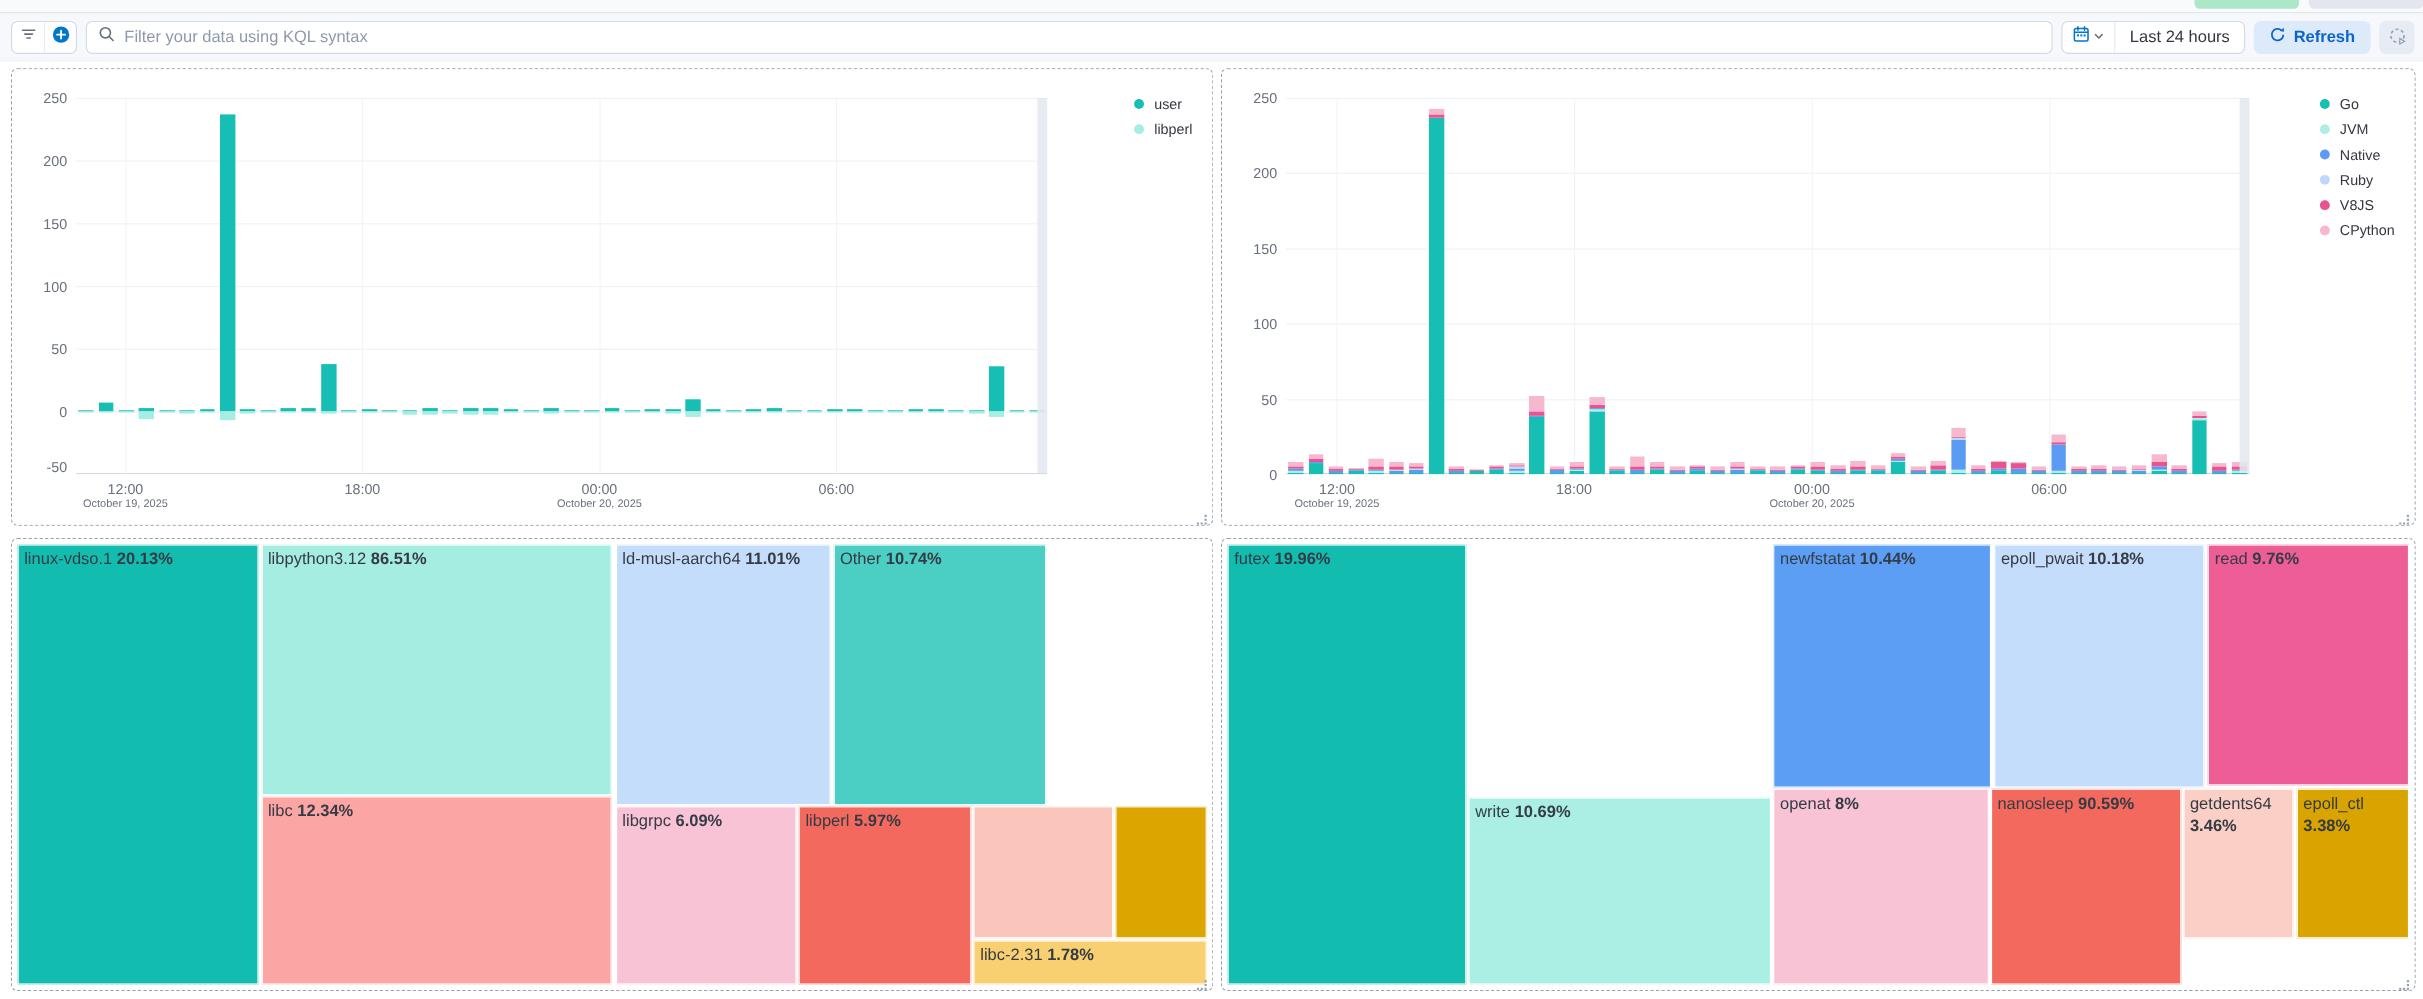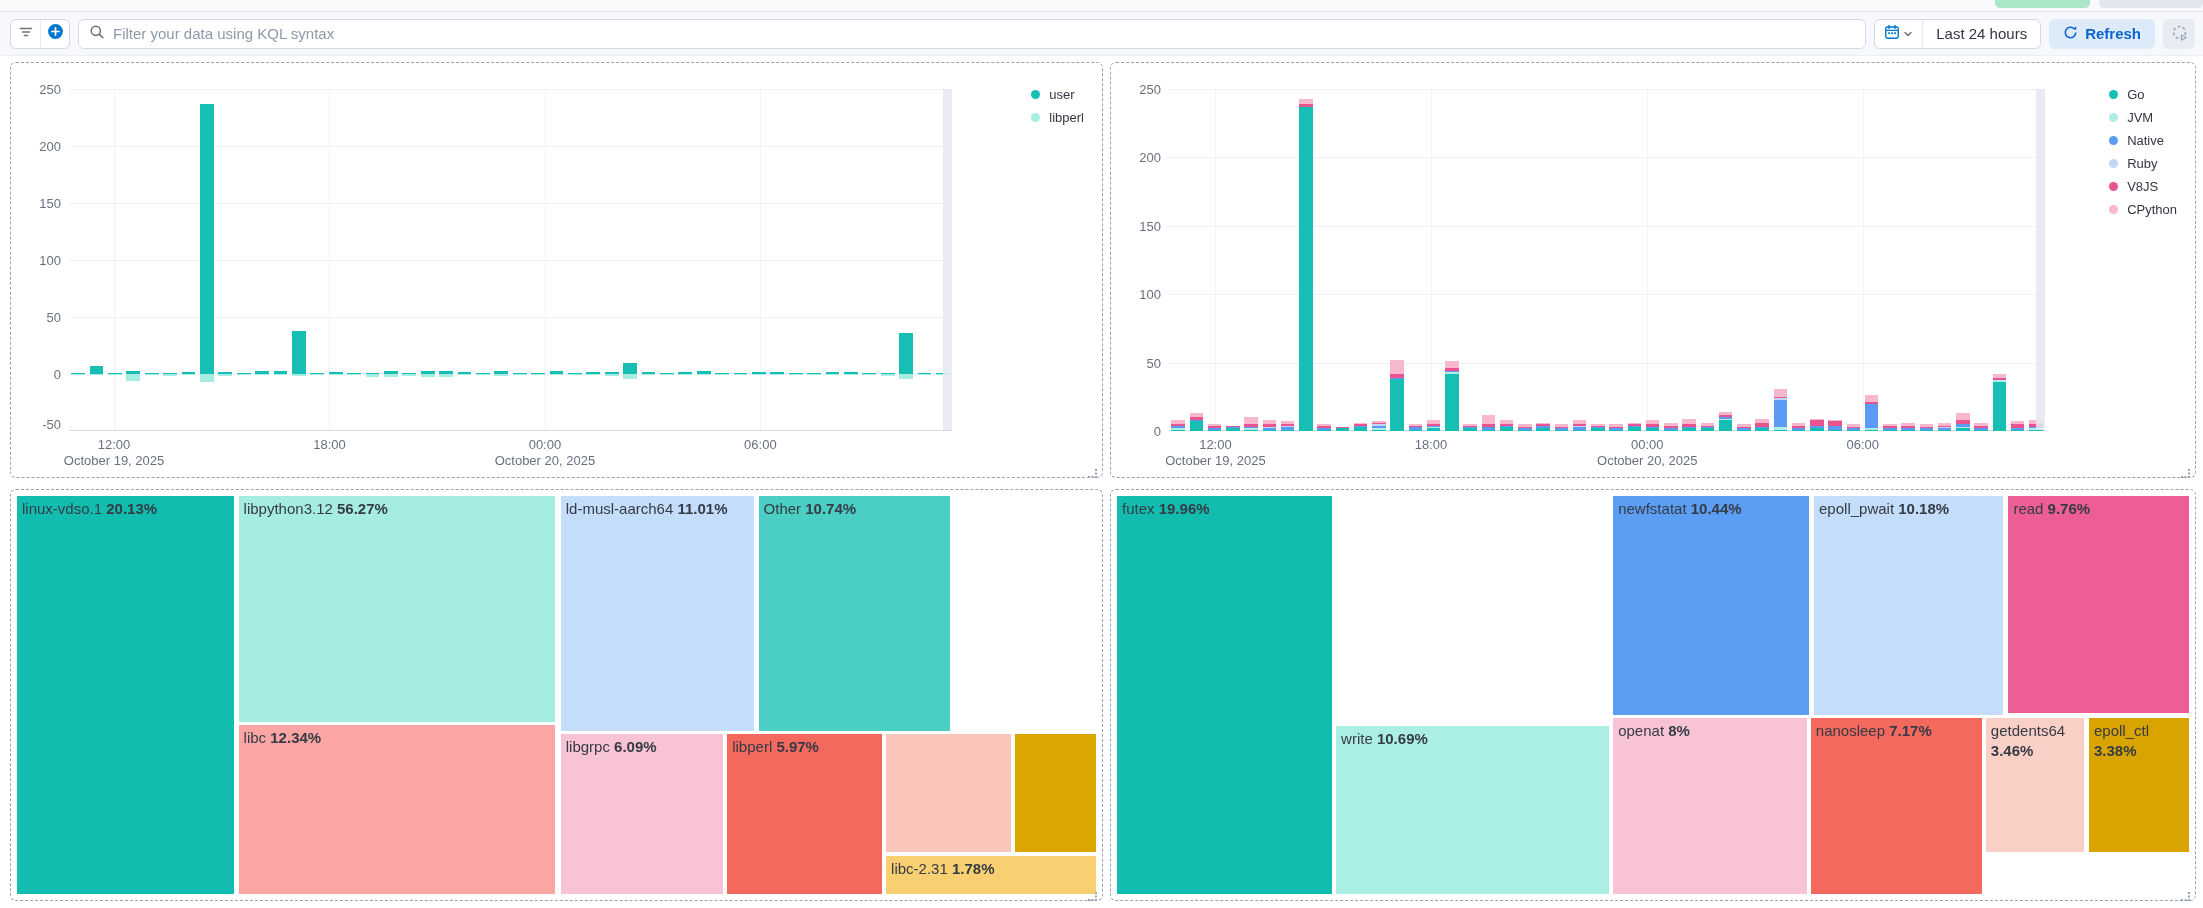--- a/index.html
+++ b/index.html
@@ -37,21 +37,21 @@
              gap:11px 7px; padding:6px 7px 0 10px; background:#fff; }
   .panel { position:relative; background:#fff; border:1px dashed #98A2B3; border-radius:6px; }
   .resize-handle { position:absolute; right:4px; bottom:3px; width:10px; height:10px; }
   
   .chart { position:absolute; inset:0; }
   .plot { position:absolute; border-bottom:1px solid #D3DAE6; }
   .gridline-h { position:absolute; left:0; right:0; height:1px; background:#EEF1F6; }
   .gridline-v { position:absolute; top:0; bottom:0; width:1px; background:#F1F3F8; }
   .ylabel { position:absolute; font-size:13px; color:#69707D; text-align:right; width:50px; }
   .xlabel { position:absolute; font-size:13px; color:#69707D; transform:translateX(-50%); white-space:nowrap; }
-  .xsublabel { position:absolute; font-size:13px; color:#69707D; transform:translateX(-50%); white-space:nowrap; }
+  .xsublabel { position:absolute; font-size:10px; color:#69707D; transform:translateX(-50%); white-space:nowrap; }
   .bar { position:absolute; }
   .nowbar { position:absolute; top:0; bottom:0; width:9px; right:0; background:#E4E8F0; opacity:.85; }
   .legend { position:absolute; display:flex; flex-direction:column; gap:8px; }
   .legend-item { display:flex; align-items:center; gap:9px; font-size:13px; color:#343741; cursor:pointer; }
   .legend-dot { width:9px; height:9px; border-radius:50%; flex:0 0 auto; }
   
   .treemap { position:absolute; inset:5px; }
   .tile { position:absolute; border:1.5px solid #fff; overflow:hidden; padding:3px 5px;
           font-size:15px; color:#353B44; line-height:1.3; cursor:pointer; }
   .tile b { font-weight:700; }
@@ -547,21 +547,21 @@
             <rect x="7" y="8" width="2" height="2"></rect>
             <rect x="3.5" y="8" width="2" height="2"></rect>
             <rect x="0" y="8" width="2" height="2"></rect>
           </g>
         </svg>
     </div>
   </div>
   <div class="panel">
     <div class="treemap" id="treemap0">
         <div class="tile" style="left: 0%; top: 0%; width: 20.3%; height: 100%; background: rgb(18, 189, 176);"><span>linux-vdso.1 </span><b>20.13%</b></div>
-        <div class="tile" style="left: 20.5%; top: 0%; width: 29.5%; height: 56.9%; background: rgb(166, 237, 225);"><span>libpython3.12 </span><b>56.27%</b></div>
+        <div class="tile" style="left: 20.5%; top: 0%; width: 29.5%; height: 56.9%; background: rgb(166, 237, 225);"><span>libpython3.12 </span><b>86.51%</b></div>
         <div class="tile" style="left: 20.5%; top: 57.3%; width: 29.5%; height: 42.7%; background: #fca5a5;"><span>libc </span><b>12.34%</b></div>
         <div class="tile" style="left: 50.3%; top: 0%; width: 18.1%; height: 59.2%; background: rgb(196, 221, 251);"><span>ld-musl-aarch64 </span><b>11.01%</b></div>
         <div class="tile" style="left: 68.6%; top: 0%; width: 17.9%; height: 59.2%; background: rgb(75, 206, 195);"><span>Other </span><b>10.74%</b></div>
         <div class="tile" style="left: 50.3%; top: 59.5%; width: 15.2%; height: 40.5%; background: rgb(249, 195, 214);"><span>libgrpc </span><b>6.09%</b></div>
         <div class="tile" style="left: 65.7%; top: 59.5%; width: 14.5%; height: 40.5%; background: rgb(244, 105, 94);"><span>libperl </span><b>5.97%</b></div>
         <div class="tile" style="left: 80.4%; top: 59.5%; width: 11.7%; height: 30.1%; background: rgb(250, 198, 188);"></div>
         <div class="tile" style="left: 92.3%; top: 59.5%; width: 7.7%; height: 30.1%; background: rgb(220, 166, 0);"></div>
         <div class="tile" style="left: 80.4%; top: 89.9%; width: 19.6%; height: 10.1%; background: rgb(248, 208, 114);"><span>libc-2.31 </span><b>1.78%</b></div>
       </div>
     <div class="resize-handle">
@@ -577,21 +577,21 @@
     </div>
   </div>
   <div class="panel">
     <div class="treemap" id="treemap1">
         <div class="tile" style="left: 0%; top: 0%; width: 20.2%; height: 100%; background: rgb(18, 189, 176);"><span>futex </span><b>19.96%</b></div>
         <div class="tile" style="left: 20.4%; top: 57.6%; width: 25.6%; height: 42.4%; background: rgb(171, 239, 228);"><span>write </span><b>10.69%</b></div>
         <div class="tile" style="left: 46.2%; top: 0%; width: 18.4%; height: 55.2%; background: rgb(93, 158, 245);"><span>newfstatat </span><b>10.44%</b></div>
         <div class="tile" style="left: 64.9%; top: 0%; width: 17.8%; height: 55.2%; background: rgb(196, 221, 251);"><span>epoll_pwait </span><b>10.18%</b></div>
         <div class="tile" style="left: 83%; top: 0%; width: 17%; height: 54.8%; background: rgb(236, 94, 149);"><span>read </span><b>9.76%</b></div>
         <div class="tile" style="left: 46.2%; top: 55.5%; width: 18.2%; height: 44.5%; background: rgb(249, 195, 214);"><span>openat </span><b>8%</b></div>
-        <div class="tile" style="left: 64.6%; top: 55.5%; width: 16.1%; height: 44.5%; background: rgb(244, 105, 94);"><span>nanosleep </span><b>7.17%</b></div>
+        <div class="tile" style="left: 64.6%; top: 55.5%; width: 16.1%; height: 44.5%; background: rgb(244, 105, 94);"><span>nanosleep </span><b>90.59%</b></div>
         <div class="tile" style="left: 80.9%; top: 55.5%; width: 9.3%; height: 33.9%; background: rgb(250, 207, 197);"><span>getdents64 </span><b>3.46%</b></div>
         <div class="tile" style="left: 90.5%; top: 55.5%; width: 9.5%; height: 33.9%; background: rgb(217, 163, 0);"><span>epoll_ctl </span><b>3.38%</b></div>
       </div>
     <div class="resize-handle">
       <svg width="10" height="10" viewBox="0 0 10 10">
           <g fill="#98A2B3">
             <rect x="7" y="1" width="2" height="2"></rect>
             <rect x="7" y="4.5" width="2" height="2"></rect>
             <rect x="7" y="8" width="2" height="2"></rect>
             <rect x="3.5" y="8" width="2" height="2"></rect>

